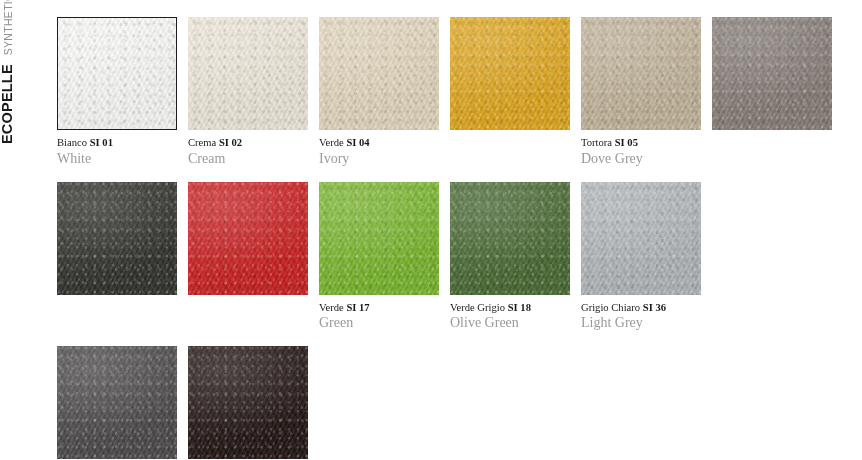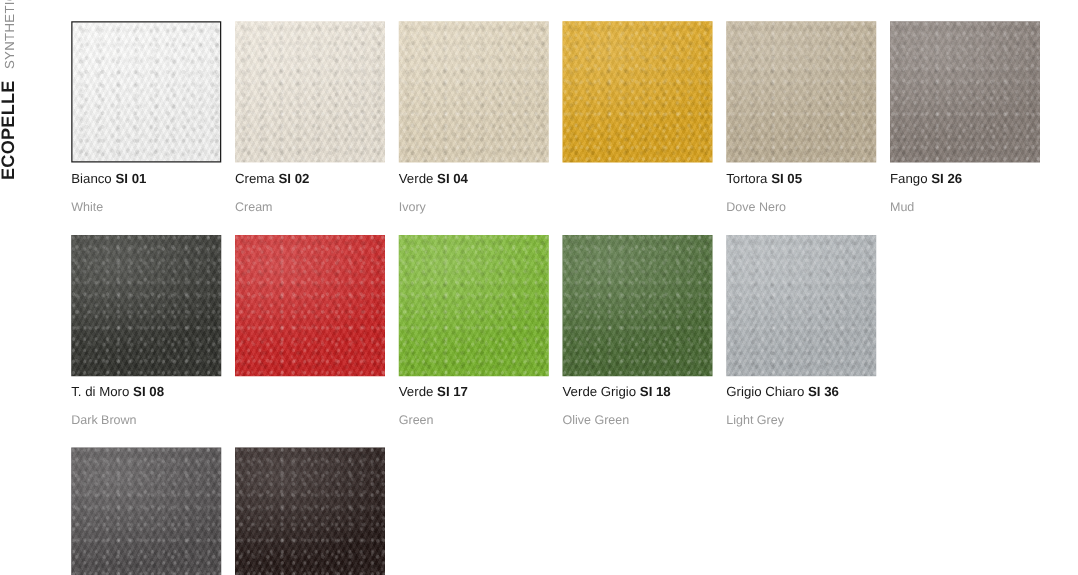--- a/index.html
+++ b/index.html
@@ -54,20 +54,21 @@
   #swatch-grid {
     position: absolute;
     left: 57px;
     top: 17px;
     width: 790px;
   }
   .swatch-row {
     display: flex;
     gap: 11px;
     margin-bottom: 15px;
+    font-family: Liberation Serif, serif;
   }
   .swatch-cell {
     width: 120px;
     position: relative;
   }
   .swatch-chip {
     width: 120px;
     height: 113px;
     box-sizing: border-box;
     position: relative;
@@ -115,24 +116,24 @@
   .label-primary {
     font-size: 10.6px;
     color: #1a1a1a;
     line-height: 1.18;
     white-space: nowrap;
   }
   .label-primary .code {
     font-weight: bold;
   }
   .label-secondary {
-    font-size: 10px;
+    font-size: 14px;
     color: #9a9a9a;
     line-height: 1.22;
-    margin-top: 11px;
+    margin-top: 0;
     white-space: nowrap;
   }
 </style>
 </head>
 <body>
 
 <div id="vertical-title">
   <div class="vt-inner">
     <span class="vt-main">ECOPELLE</span>
     <span class="vt-sub">SYNTHETIC LEATHER</span>
@@ -182,46 +183,38 @@
         </div>
       </div>
       <div class="swatch-cell">
         <div class="swatch-chip" style="background: rgb(195, 181, 155);">
           <div class="grain"></div>
           <div class="grain2"></div>
           <div class="sheen"></div>
         </div>
         <div class="swatch-labels">
           <div class="label-primary"><span>Tortora</span> <span class="code">SI 05</span></div>
-          <div class="label-secondary">Dove Nero</div>
+          <div class="label-secondary">Dove Grey</div>
         </div>
       </div>
       <div class="swatch-cell">
         <div class="swatch-chip" style="background: rgb(136, 126, 120);">
           <div class="grain"></div>
           <div class="grain2"></div>
           <div class="sheen"></div>
-        </div>
-        <div class="swatch-labels">
-          <div class="label-primary"><span>Fango</span> <span class="code">SI 26</span></div>
-          <div class="label-secondary">Mud</div>
         </div>
       </div>
     </div>
     <div class="swatch-row">
       <div class="swatch-cell">
         <div class="swatch-chip" style="background: rgb(50, 51, 46);">
           <div class="grain"></div>
           <div class="grain2"></div>
           <div class="sheen"></div>
         </div>
-        <div class="swatch-labels">
-          <div class="label-primary"><span>T. di Moro</span> <span class="code">SI 08</span></div>
-          <div class="label-secondary">Dark Brown</div>
-        </div>
       </div>
       <div class="swatch-cell">
         <div class="swatch-chip" style="background: rgb(204, 33, 34);">
           <div class="grain"></div>
           <div class="grain2"></div>
           <div class="sheen"></div>
         </div>
       </div>
       <div class="swatch-cell">
         <div class="swatch-chip" style="background: rgb(122, 183, 45);">

